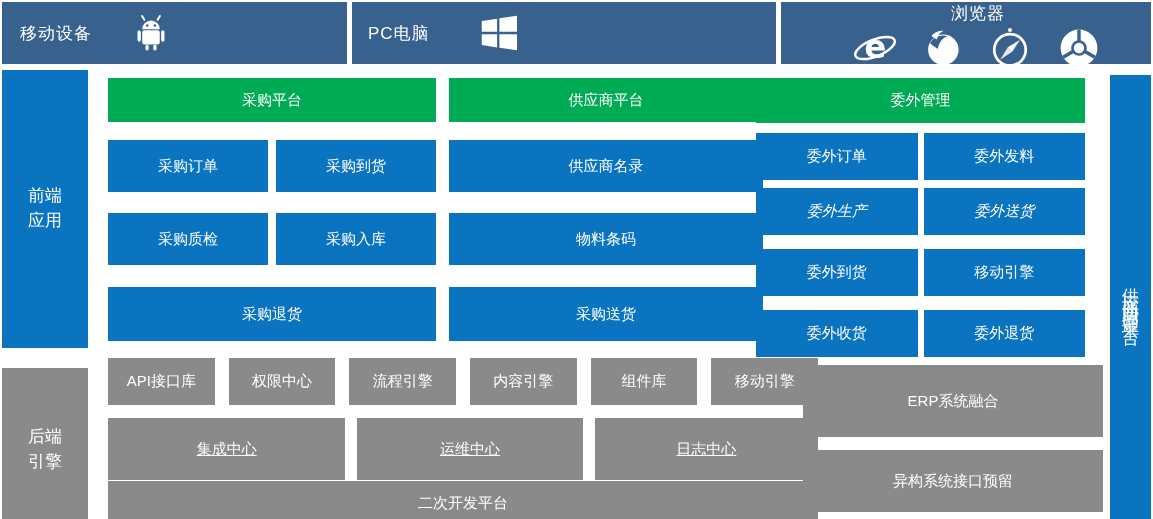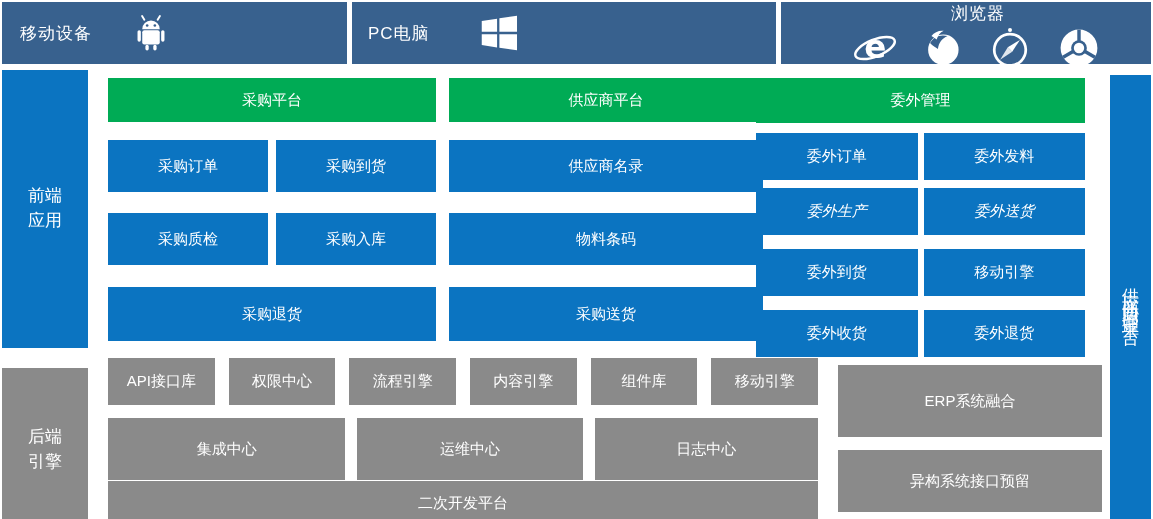--- a/index.html
+++ b/index.html
@@ -46,21 +46,21 @@
   .out-hdr{height:45px;}
   .orow{display:grid;grid-template-columns:1fr 1fr;gap:6px;}
   .orow .bx{height:47px;}
   .mt10{margin-top:10px;}
   .mt8{margin-top:8px;font-style:italic;}
   .mt7{margin-top:14px;}
 
   .brow1{display:flex;gap:14px;}
   .brow1 .bx{flex:1;height:47px;}
   .brow2{display:flex;gap:12px;margin-top:13px;}
-  .brow2 .bx{height:62px;}
+  .brow2 .bx{height:62px;text-decoration:underline;}
   .bbottom{margin-top:1px;height:45px;}
   .ibox1{height:72px;}
   .ibox2{margin-top:13px;height:62px;}
 
   .icbg{fill:var(--top-bar);}
   .icbg-stroke{stroke:var(--top-bar);}
 </style>
 </head>
 <body>
 
@@ -195,18 +195,18 @@
       <div class="bx gr">移动引擎</div>
     </div>
     <div class="brow2">
       <div class="bx gr" style="flex:237;">集成中心</div>
       <div class="bx gr" style="flex:225;">运维中心</div>
       <div class="bx gr" style="flex:223;">日志中心</div>
     </div>
     <div class="bx gr bbottom">二次开发平台</div>
   </div>
 
-  <div class="grp" style="left:838px;top:365px;width:264px;">
+  <div class="grp" style="left:803px;top:365px;width:300px;">
     <div class="bx gr ibox1">ERP系统融合</div>
     <div class="bx gr ibox2">异构系统接口预留</div>
   </div>
 
 </div>
 
 </body></html>

